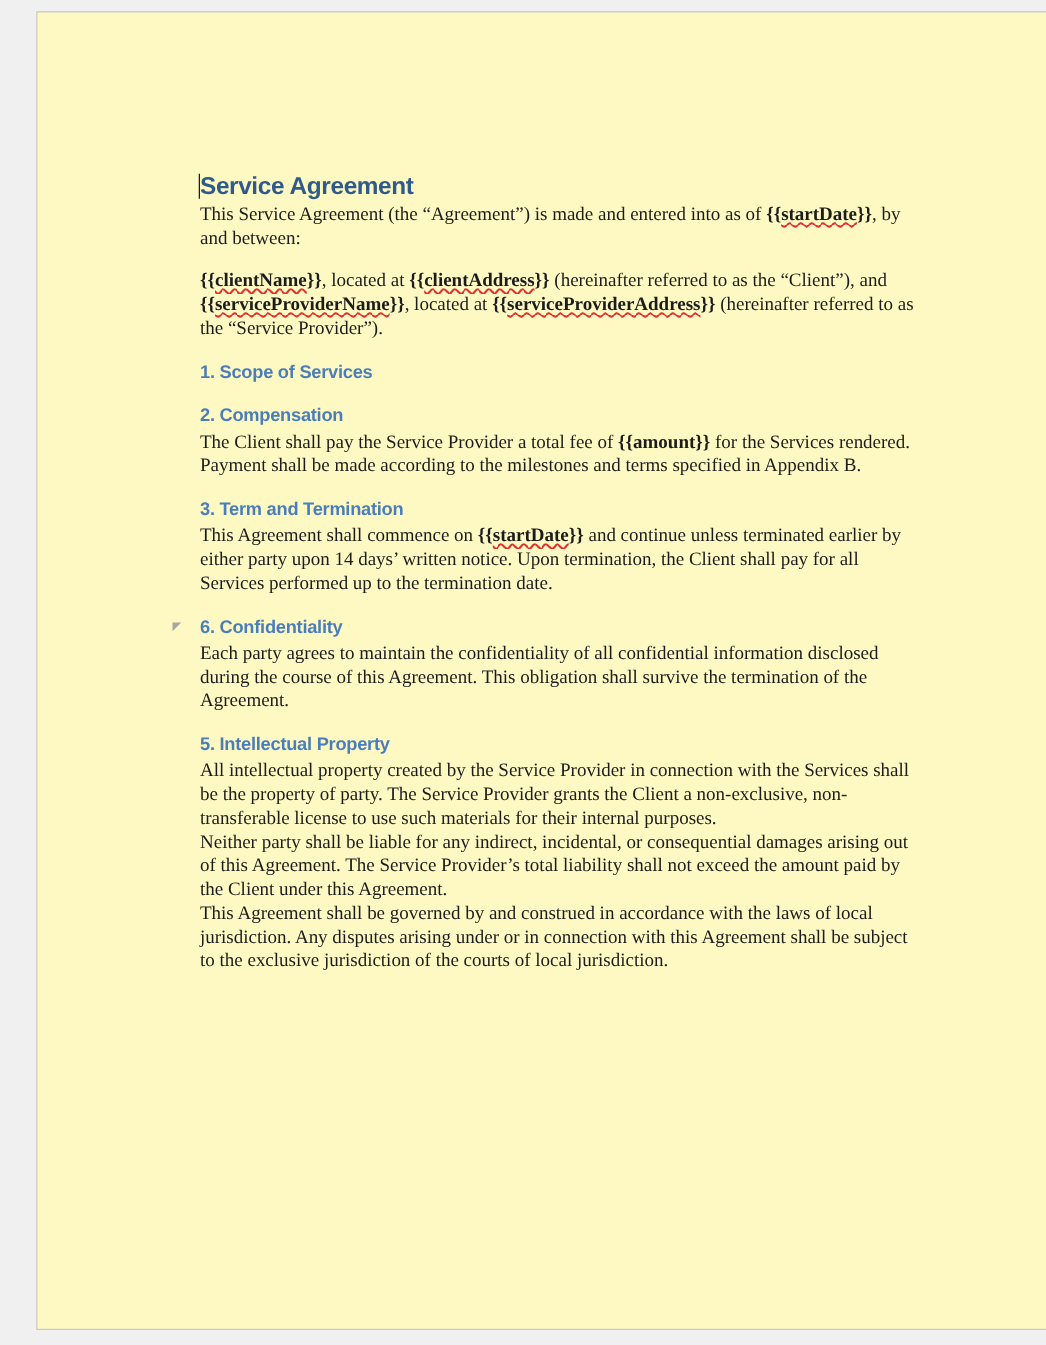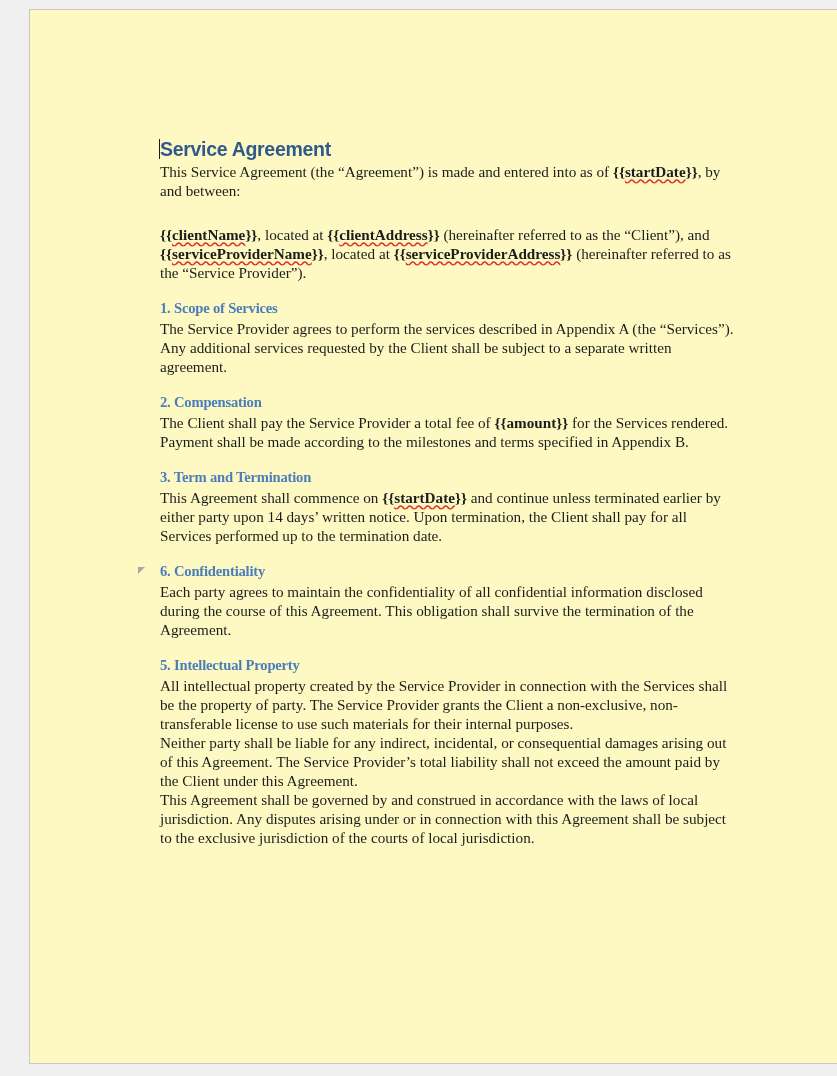--- a/index.html
+++ b/index.html
@@ -51,21 +51,21 @@
     left: 10px;
     top: 1px;
     width: 1px;
     height: 20px;
     background: #1a1a1a;
   }
 
   
   .heading {
     position: relative;
-    font-family: Liberation Serif, serif;
+    font-family: Liberation Sans, sans-serif;
     font-size: 14.6px;
     font-weight: bold;
     color: #4a7ebb;
     letter-spacing: -0.2px;
     line-height: 18px;
     margin: 17px 0 2px 0;
     padding-left: 11px;
   }
 
   
@@ -115,28 +115,27 @@
 
     <h1 class="doc-title">
       <span class="caret"></span>
       <span>Service Agreement</span>
     </h1>
 
     <p class="para">
       <span>This Service Agreement (the “Agreement”) is made and entered into as of </span><span class="ph">{{<span class="sp">startDate</span>}}</span><span>, by and between:</span>
     </p>
 
-    <p class="para lead" style="margin-top:25px;">
+    <p class="para lead" style="margin-top:15px;">
       <span class="ph">{{<span class="sp">clientName</span>}}</span><span>, located at </span><span class="ph">{{<span class="sp">clientAddress</span>}}</span><span> (hereinafter referred to as the “Client”), and </span><span class="ph">{{<span class="sp">serviceProviderName</span>}}</span><span>, located at </span><span class="ph">{{<span class="sp">serviceProviderAddress</span>}}</span><span> (hereinafter referred to as the “Service Provider”).</span>
     </p>
 
     <h2 class="heading">
       <span>1. Scope of Services</span>
     </h2>
-    <p class="para">The Service Provider agrees to perform the services described in Appendix A (the “Services”). Any additional services requested by the Client shall be subject to a separate written agreement.</p>
 
     <h2 class="heading">
       <span>2. Compensation</span>
     </h2>
     <p class="para">
       <span>The Client shall pay the Service Provider a total fee of </span><span class="ph">{{<span>amount</span>}}</span><span> for the Services rendered. Payment shall be made according to the milestones and terms specified in Appendix B.</span>
     </p>
 
     <h2 class="heading">
       <span>3. Term and Termination</span>

